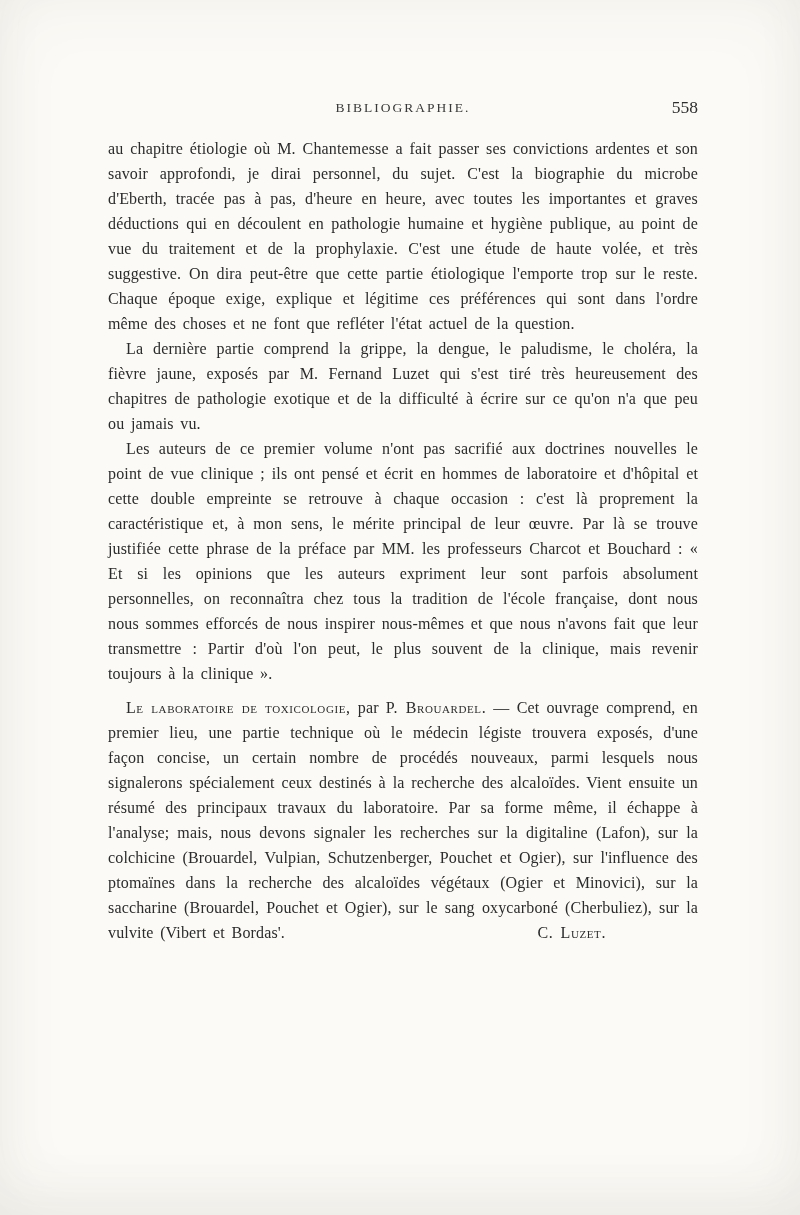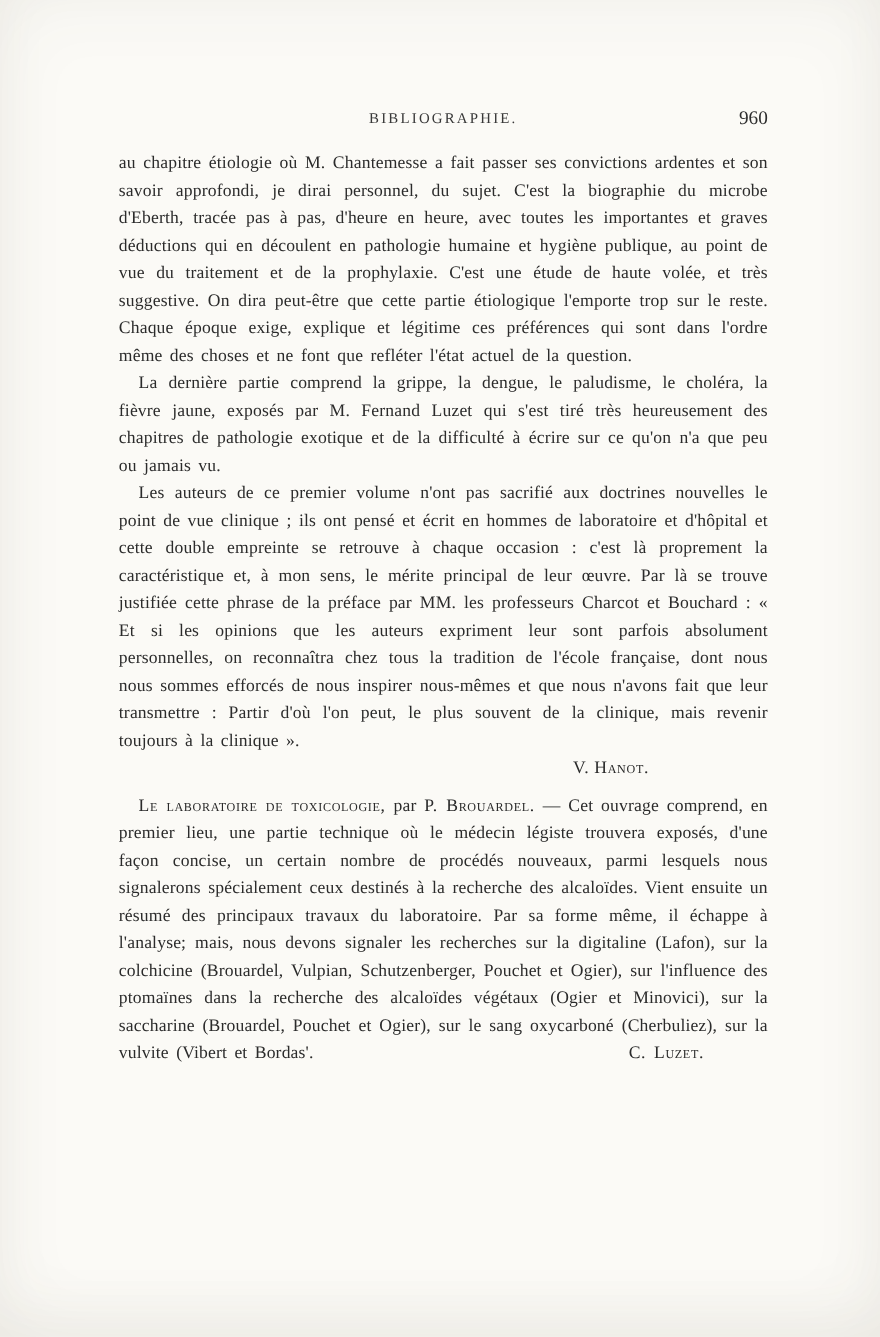--- a/index.html
+++ b/index.html
@@ -61,33 +61,32 @@
     text-align:right;
     padding-right:108px;
   }
   .seg-normal{font-style:normal;}
   .seg-italic{}
   .seg-smallcaps{font-variant:small-caps;letter-spacing:0.6px;}
   .seg-signature{
     float:right;
     font-variant:small-caps;
     letter-spacing:0.6px;
-    margin-right:58px;
+    margin-right:92px;
   }
 </style>
 </head>
 <body>
 
 <div class="page">
   <div class="content">
     <div class="page-header">
       <span class="running-title">BIBLIOGRAPHIE.</span>
-      <span class="page-number">960</span>
+      <span class="page-number">558</span>
     </div>
     <div>
         <p class="para no-indent"><span class="seg-normal">au chapitre étiologie où M. Chantemesse a fait passer ses convictions ardentes et son savoir approfondi, je dirai personnel, du sujet. C'est la biographie du microbe d'Eberth, tracée pas à pas, d'heure en heure, avec toutes les importantes et graves déductions qui en découlent en pathologie humaine et hygiène publique, au point de vue du traitement et de la prophylaxie. C'est une étude de haute volée, et très suggestive. On dira peut-être que cette partie </span><span class="seg-italic">étiologique</span><span class="seg-normal"> l'emporte trop sur le reste. Chaque époque exige, explique et légitime ces préférences qui sont dans l'ordre même des choses et ne font que refléter l'état actuel de la question.</span></p>
         <p class="para"><span class="seg-normal">La dernière partie comprend la grippe, la dengue, le paludisme, le choléra, la fièvre jaune, exposés par M. Fernand Luzet qui s'est tiré très heureusement des chapitres de pathologie exotique et de la difficulté à écrire sur ce qu'on n'a que peu ou jamais vu.</span></p>
         <p class="para"><span class="seg-normal">Les auteurs de ce premier volume n'ont pas sacrifié aux doctrines nouvelles le point de vue clinique ; ils ont pensé et écrit en hommes de laboratoire et d'hôpital et cette double empreinte se retrouve à chaque occasion : c'est là proprement la caractéristique et, à mon sens, le mérite principal de leur œuvre. Par là se trouve justifiée cette phrase de la préface par MM. les professeurs Charcot et Bouchard : « Et si les opinions que les auteurs expriment leur sont parfois absolument personnelles, on reconnaîtra chez tous la tradition de l'école française, dont nous nous sommes efforcés de nous inspirer nous-mêmes et que nous n'avons fait que leur transmettre : Partir d'où l'on peut, le plus souvent de la clinique, mais revenir toujours à la clinique ».</span></p>
-        <p class="signature-line"><span class="seg-smallcaps">V. Hanot.</span></p>
         <p class="para gap-before"><span class="seg-smallcaps">Le laboratoire de toxicologie,</span><span class="seg-normal"> par </span><span class="seg-smallcaps">P. Brouardel.</span><span class="seg-normal"> — Cet ouvrage comprend, en premier lieu, une partie technique où le médecin légiste trouvera exposés, d'une façon concise, un certain nombre de procédés nouveaux, parmi lesquels nous signalerons spécialement ceux destinés à la recherche des alcaloïdes. Vient ensuite un résumé des principaux travaux du laboratoire. Par sa forme même, il échappe à l'analyse; mais, nous devons signaler les recherches sur la digitaline (Lafon), sur la colchicine (Brouardel, Vulpian, Schutzenberger, Pouchet et Ogier), sur l'influence des ptomaïnes dans la recherche des alcaloïdes végétaux (Ogier et Minovici), sur la saccharine (Brouardel, Pouchet et Ogier), sur le sang oxycarboné (Cherbuliez), sur la vulvite (Vibert et Bordas'. </span><span class="seg-signature">C. Luzet.</span></p>
       </div>
   </div>
 </div>
 
 </body></html>

